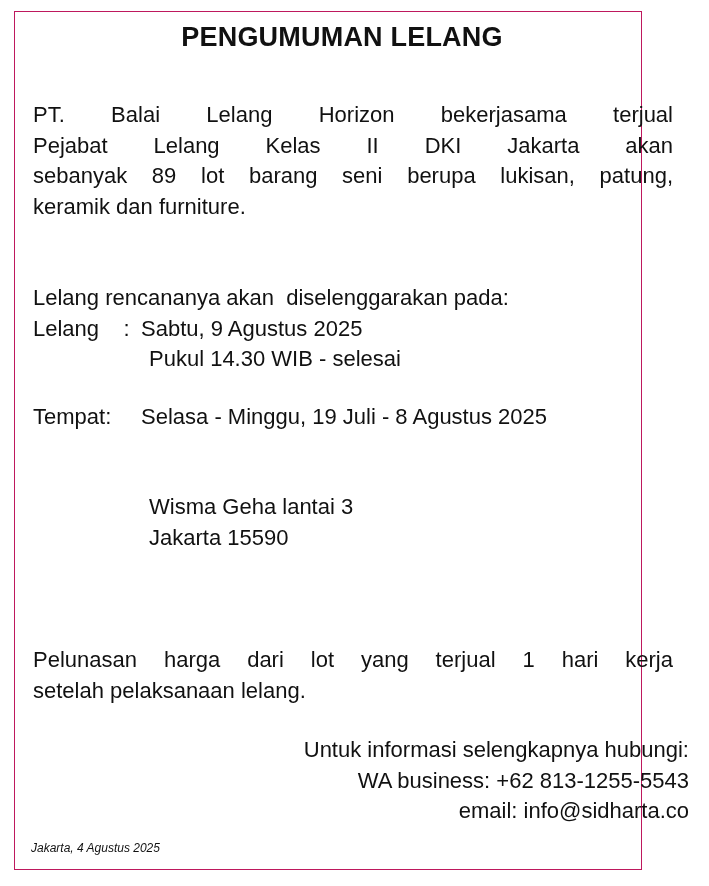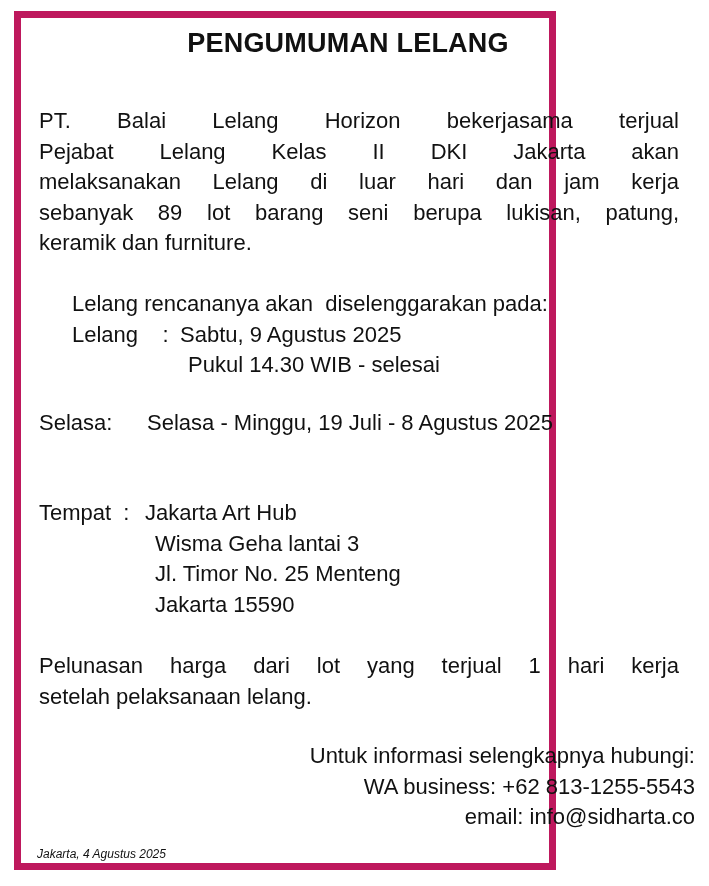--- a/index.html
+++ b/index.html
@@ -1,19 +1,19 @@
 <!DOCTYPE html>
 <html><head>
 <meta charset="utf-8">
 <style>
   html, body { margin: 0; padding: 0; background: #ffffff; }
   body { width: 709px; height: 886px; position: relative; overflow: hidden; }
   .frame {
-    position: absolute; left: 14px; top: 11px; width: 542px; height: 859px;
-    border: 7px solid #be185d; box-sizing: border-box; background: #fff; padding-left: 32px;
+    position: absolute; left: 14px; top: 11px; width: 628px; height: 859px;
+    border: 1px solid #be185d; box-sizing: border-box; background: #fff; padding-left: 32px;
   }
   .doc { font-family: "Liberation Sans", sans-serif; color: #111; }
   .title {
     position: absolute; left: 0; width: 674px; top: 10px;
     text-align: center; font-weight: bold; font-size: 27px; letter-spacing: 0.2px;
   }
   .title span { position: relative; left: -10px; }
   .body-text { position: absolute; left: 18px; width: 640px; font-size: 22px; line-height: 30.5px; }
   .jline { display: block; text-align: justify; text-align-last: justify; }
   .lline { display: block; }
@@ -27,59 +27,53 @@
 
 <div class="frame doc">
 
   <div class="title">
     <span>PENGUMUMAN LELANG</span>
   </div>
 
   <div class="body-text" style="top:88px;">
     <span class="jline">PT. Balai Lelang Horizon bekerjasama terjual</span>
     <span class="jline">Pejabat Lelang Kelas II DKI Jakarta akan</span>
-    <span class="jline">melaksanakan Lelang di luar hari dan jam kerja</span>
     <span class="jline">sebanyak 89 lot barang seni berupa lukisan, patung,</span>
     <span class="lline">keramik dan furniture.</span>
   </div>
 
-  <div class="body-text" style="top:271px;margin-left:33px;">
+  <div class="body-text" style="top:271px;">
     <span class="lline" style="white-space:pre;">Lelang rencananya akan  diselenggarakan pada:</span>
     <div class="row">
       <span class="lbl" style="width:108px;">Lelang    : </span>
       <span>Sabtu, 9 Agustus 2025</span>
     </div>
     <div class="row">
       <span style="width:116px;"></span>
       <span>Pukul 14.30 WIB - selesai</span>
     </div>
   </div>
 
   <div class="body-text" style="top:390px;">
     <div class="row">
-      <span class="lbl" style="width:108px;">Selasa: </span>
+      <span class="lbl" style="width:108px;">Tempat: </span>
       <span>Selasa - Minggu, 19 Juli - 8 Agustus 2025</span>
     </div>
     <div class="row">
       <span style="width:122px;"></span>
     </div>
   </div>
 
   <div class="body-text" style="top:480px;">
     <div class="row">
-      <span class="lbl" style="width:106px;">Tempat  : </span>
-      <span>Jakarta Art Hub</span>
-    </div>
-    <div class="row">
         <span style="width:116px;"></span>
         <span>Wisma Geha lantai 3</span>
       </div>
     <div class="row">
         <span style="width:116px;"></span>
-        <span>Jl. Timor No. 25 Menteng</span>
       </div>
     <div class="row">
         <span style="width:116px;"></span>
         <span>Jakarta 15590</span>
       </div>
   </div>
 
   <div class="body-text" style="top:633px;">
     <span class="jline">Pelunasan harga dari lot yang terjual 1 hari kerja</span>
     <span class="lline">setelah pelaksanaan lelang.</span>

